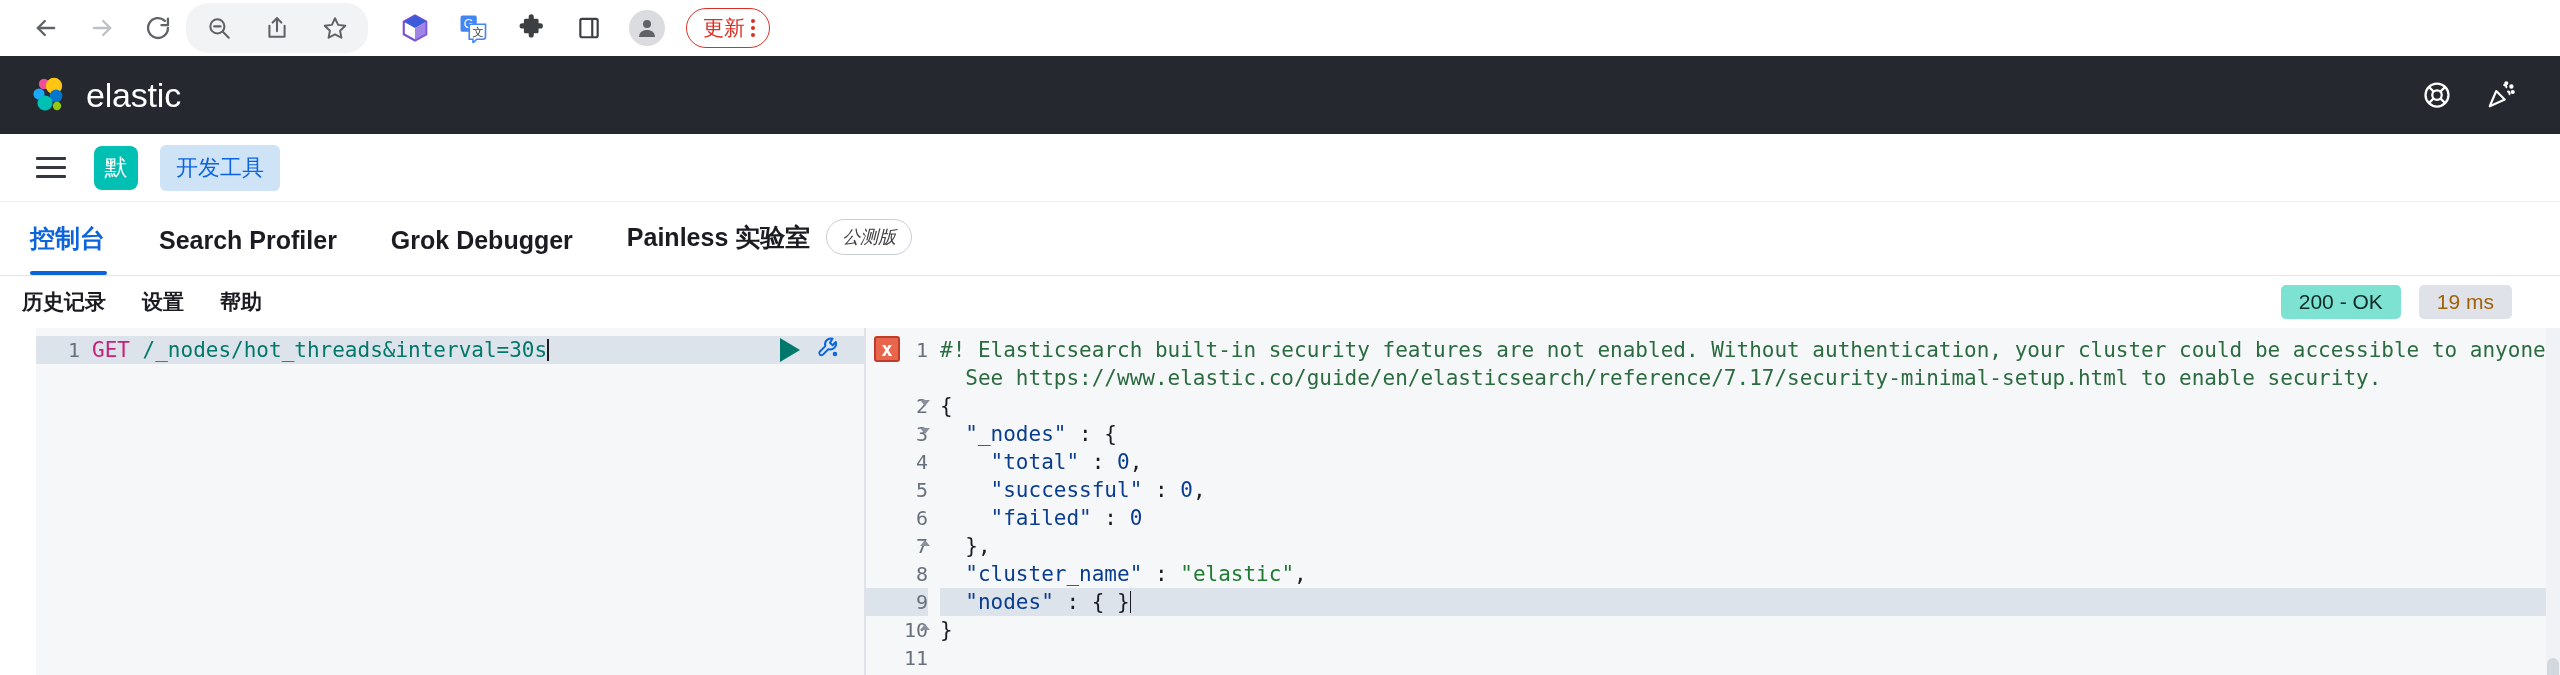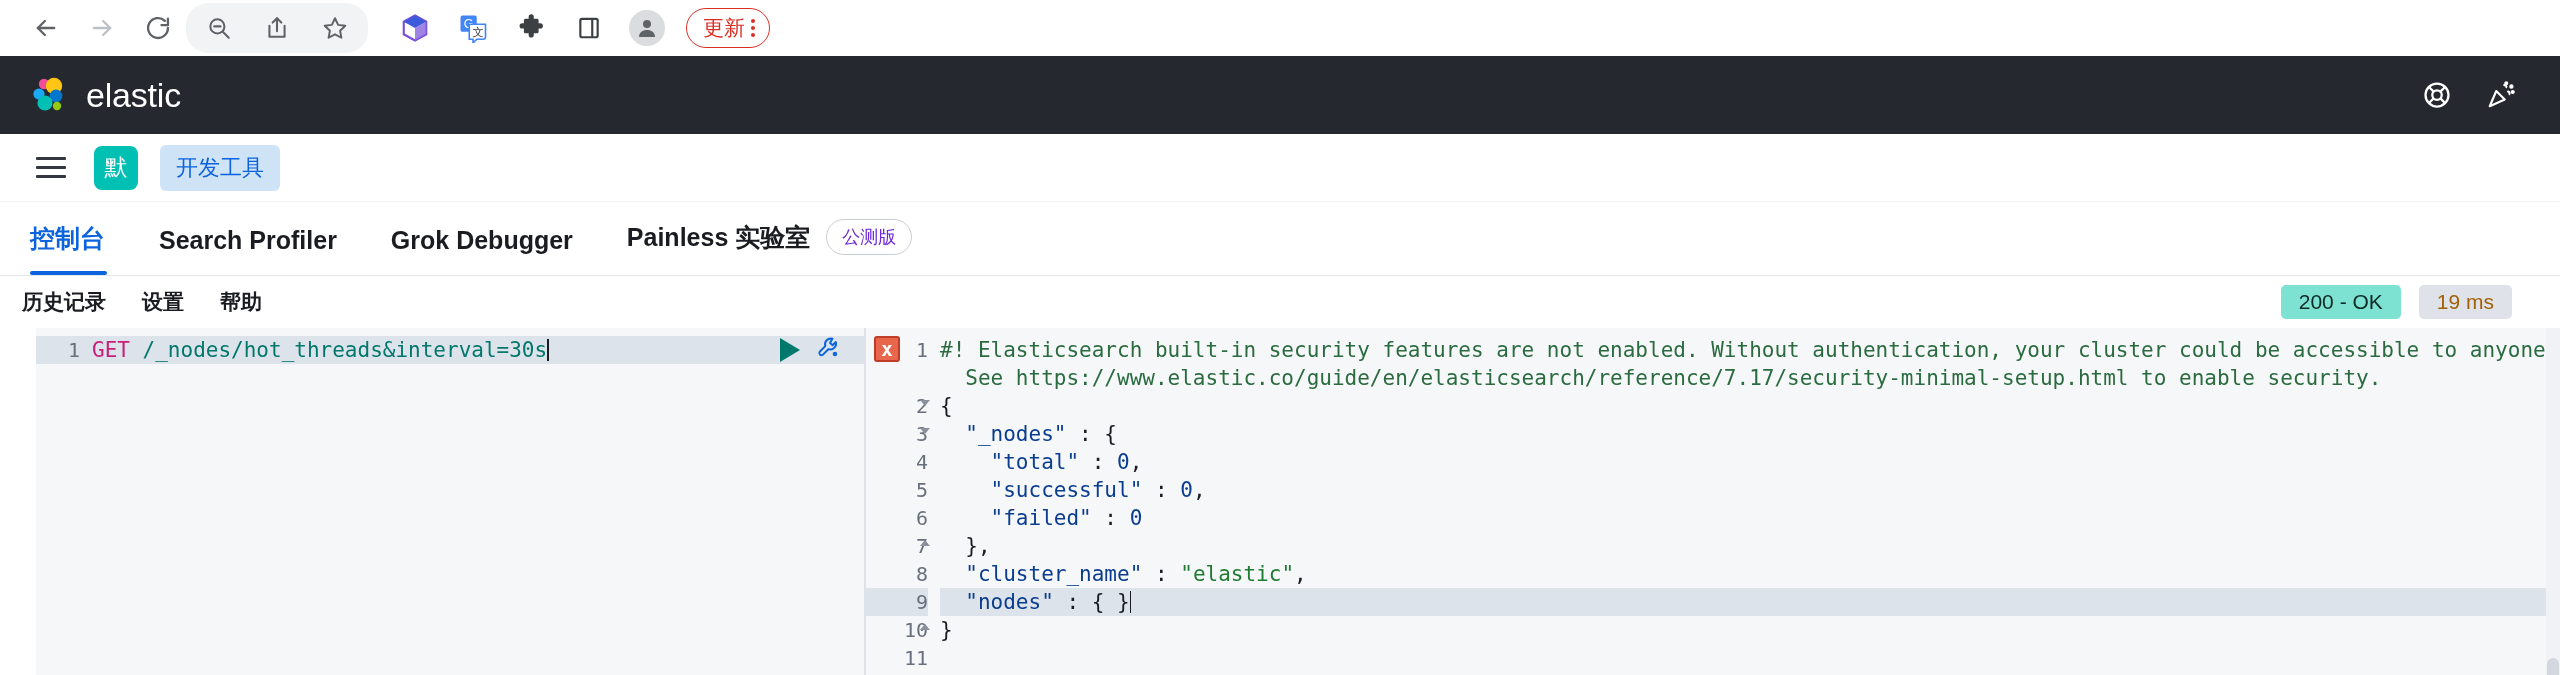--- a/index.html
+++ b/index.html
@@ -146,21 +146,22 @@
   }
   .tab.active { color: #0b64dd; }
   .tab.active::after {
     content: ""; position: absolute;
     left: 0; right: 26px; bottom: 0; height: 4px;
     background: #0b64dd; border-radius: 2px;
   }
   .beta-badge {
     border: 1px solid #c9cdd4; border-radius: 20px;
     padding: 5px 15px; font-size: 18px; font-weight: 400;
-    color: #6d28d9;
+    color: #404040;
+    font-style: italic;
   }
 
   
   .console-toolbar {
     height: 52px; background: #ffffff;
     display: flex; align-items: center;
     padding: 0 22px; gap: 36px;
     position: relative;
   }
   .ct-link { font-size: 21px; color: #1a1c21; font-weight: 700; cursor: pointer; }

